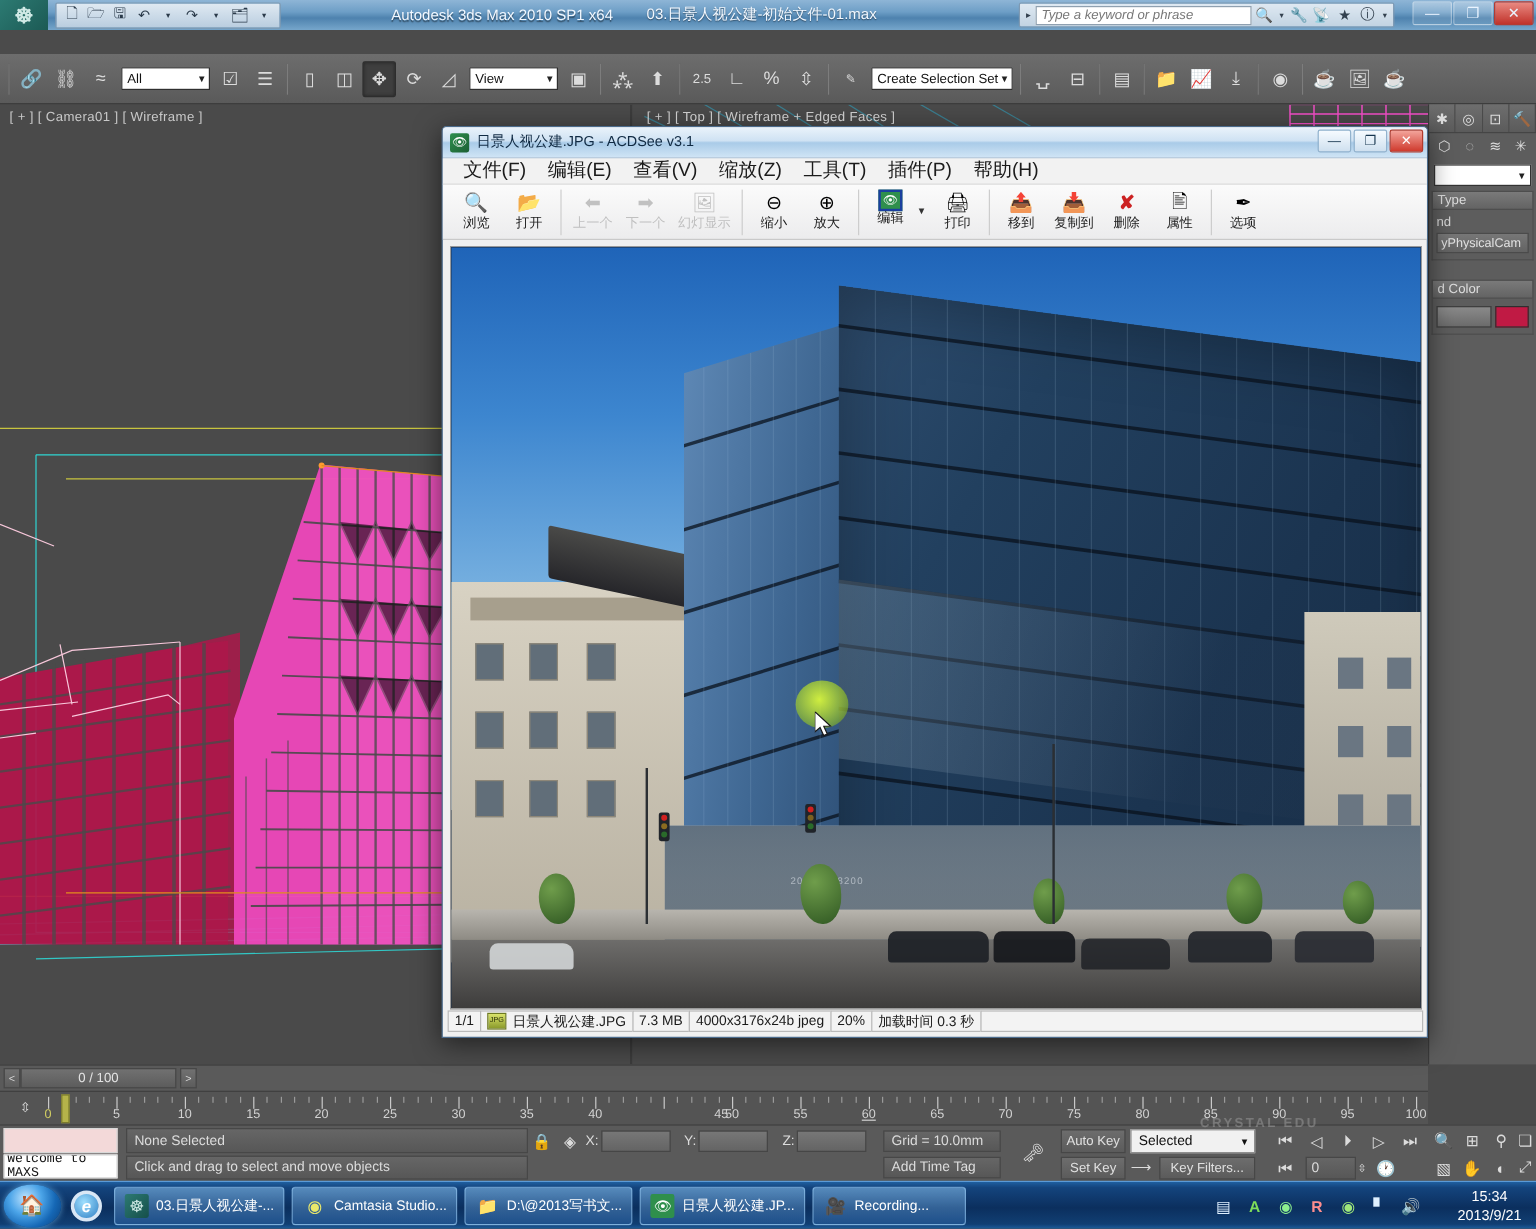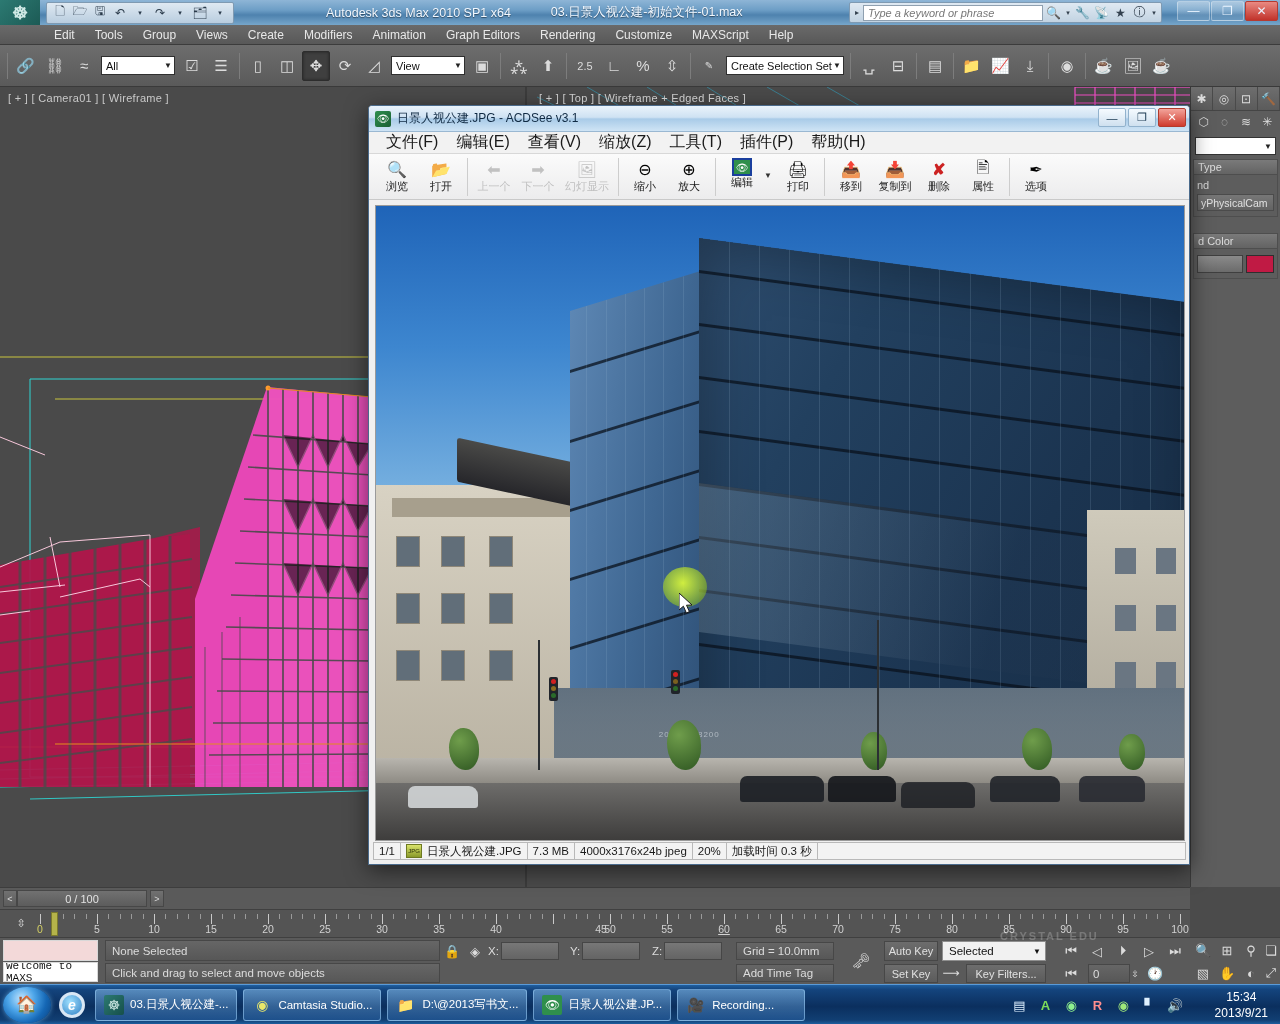--- a/index.html
+++ b/index.html
@@ -28,21 +28,21 @@
     height:22px;display:flex;align-items:center;gap:2px;padding:0 4px;
     background:linear-gradient(to bottom,#dfe9f2,#b9cddf);
     border:1px solid #7f9ab2; border-radius:2px; margin-left:6px;
   }
   .qat-btn{width:18px;height:18px;display:flex;align-items:center;justify-content:center;font-size:12px;color:#2a3a4a;cursor:default;}
   .max-title-text{
     flex:0 0 auto; margin-left:92px; color:#f2f8ff; font-size:12.5px;
     text-shadow:0 1px 1px rgba(0,0,0,.45); white-space:nowrap;
   }
   .max-file-text{
-    margin-left:40px; color:#f2f8ff; font-size:12.5px;
+    margin-left:28px; color:#f2f8ff; font-size:12.5px;
     text-shadow:0 1px 1px rgba(0,0,0,.45); white-space:nowrap;
   }
   .search-wrap{
     position:absolute; right:118px; top:2px; height:21px;
     display:flex;align-items:center; gap:2px;
     background:linear-gradient(to bottom,#dfe9f2,#c2d3e2);
     border:1px solid #7f9ab2;border-radius:2px; padding:0 3px;
   }
   .search-caret{font-size:8px;color:#33414f;padding:0 2px;}
   .search-input{
@@ -298,34 +298,20 @@
       <span class="search-ico" style="font-size:7px;width:8px">▾</span>
     </div>
 
     <div class="win-btns">
       <div class="win-btn">—</div>
       <div class="win-btn">❐</div>
       <div class="win-btn close">✕</div>
     </div>
   </div>
 
-  <div class="max-menubar">
-    <div class="menu-item">Edit</div>
-    <div class="menu-item">Tools</div>
-    <div class="menu-item">Group</div>
-    <div class="menu-item">Views</div>
-    <div class="menu-item">Create</div>
-    <div class="menu-item">Modifiers</div>
-    <div class="menu-item">Animation</div>
-    <div class="menu-item">Graph Editors</div>
-    <div class="menu-item">Rendering</div>
-    <div class="menu-item">Customize</div>
-    <div class="menu-item">MAXScript</div>
-    <div class="menu-item">Help</div>
-  </div>
 
   <div class="max-toolbar">
     <div class="tb-sep"></div>
     <div class="tb">🔗</div>
     <div class="tb">⛓</div>
     <div class="tb">≈</div>
     <div class="tb-combo">
       <span>All</span>
       <span class="cb-arrow">▼</span>
     </div>

